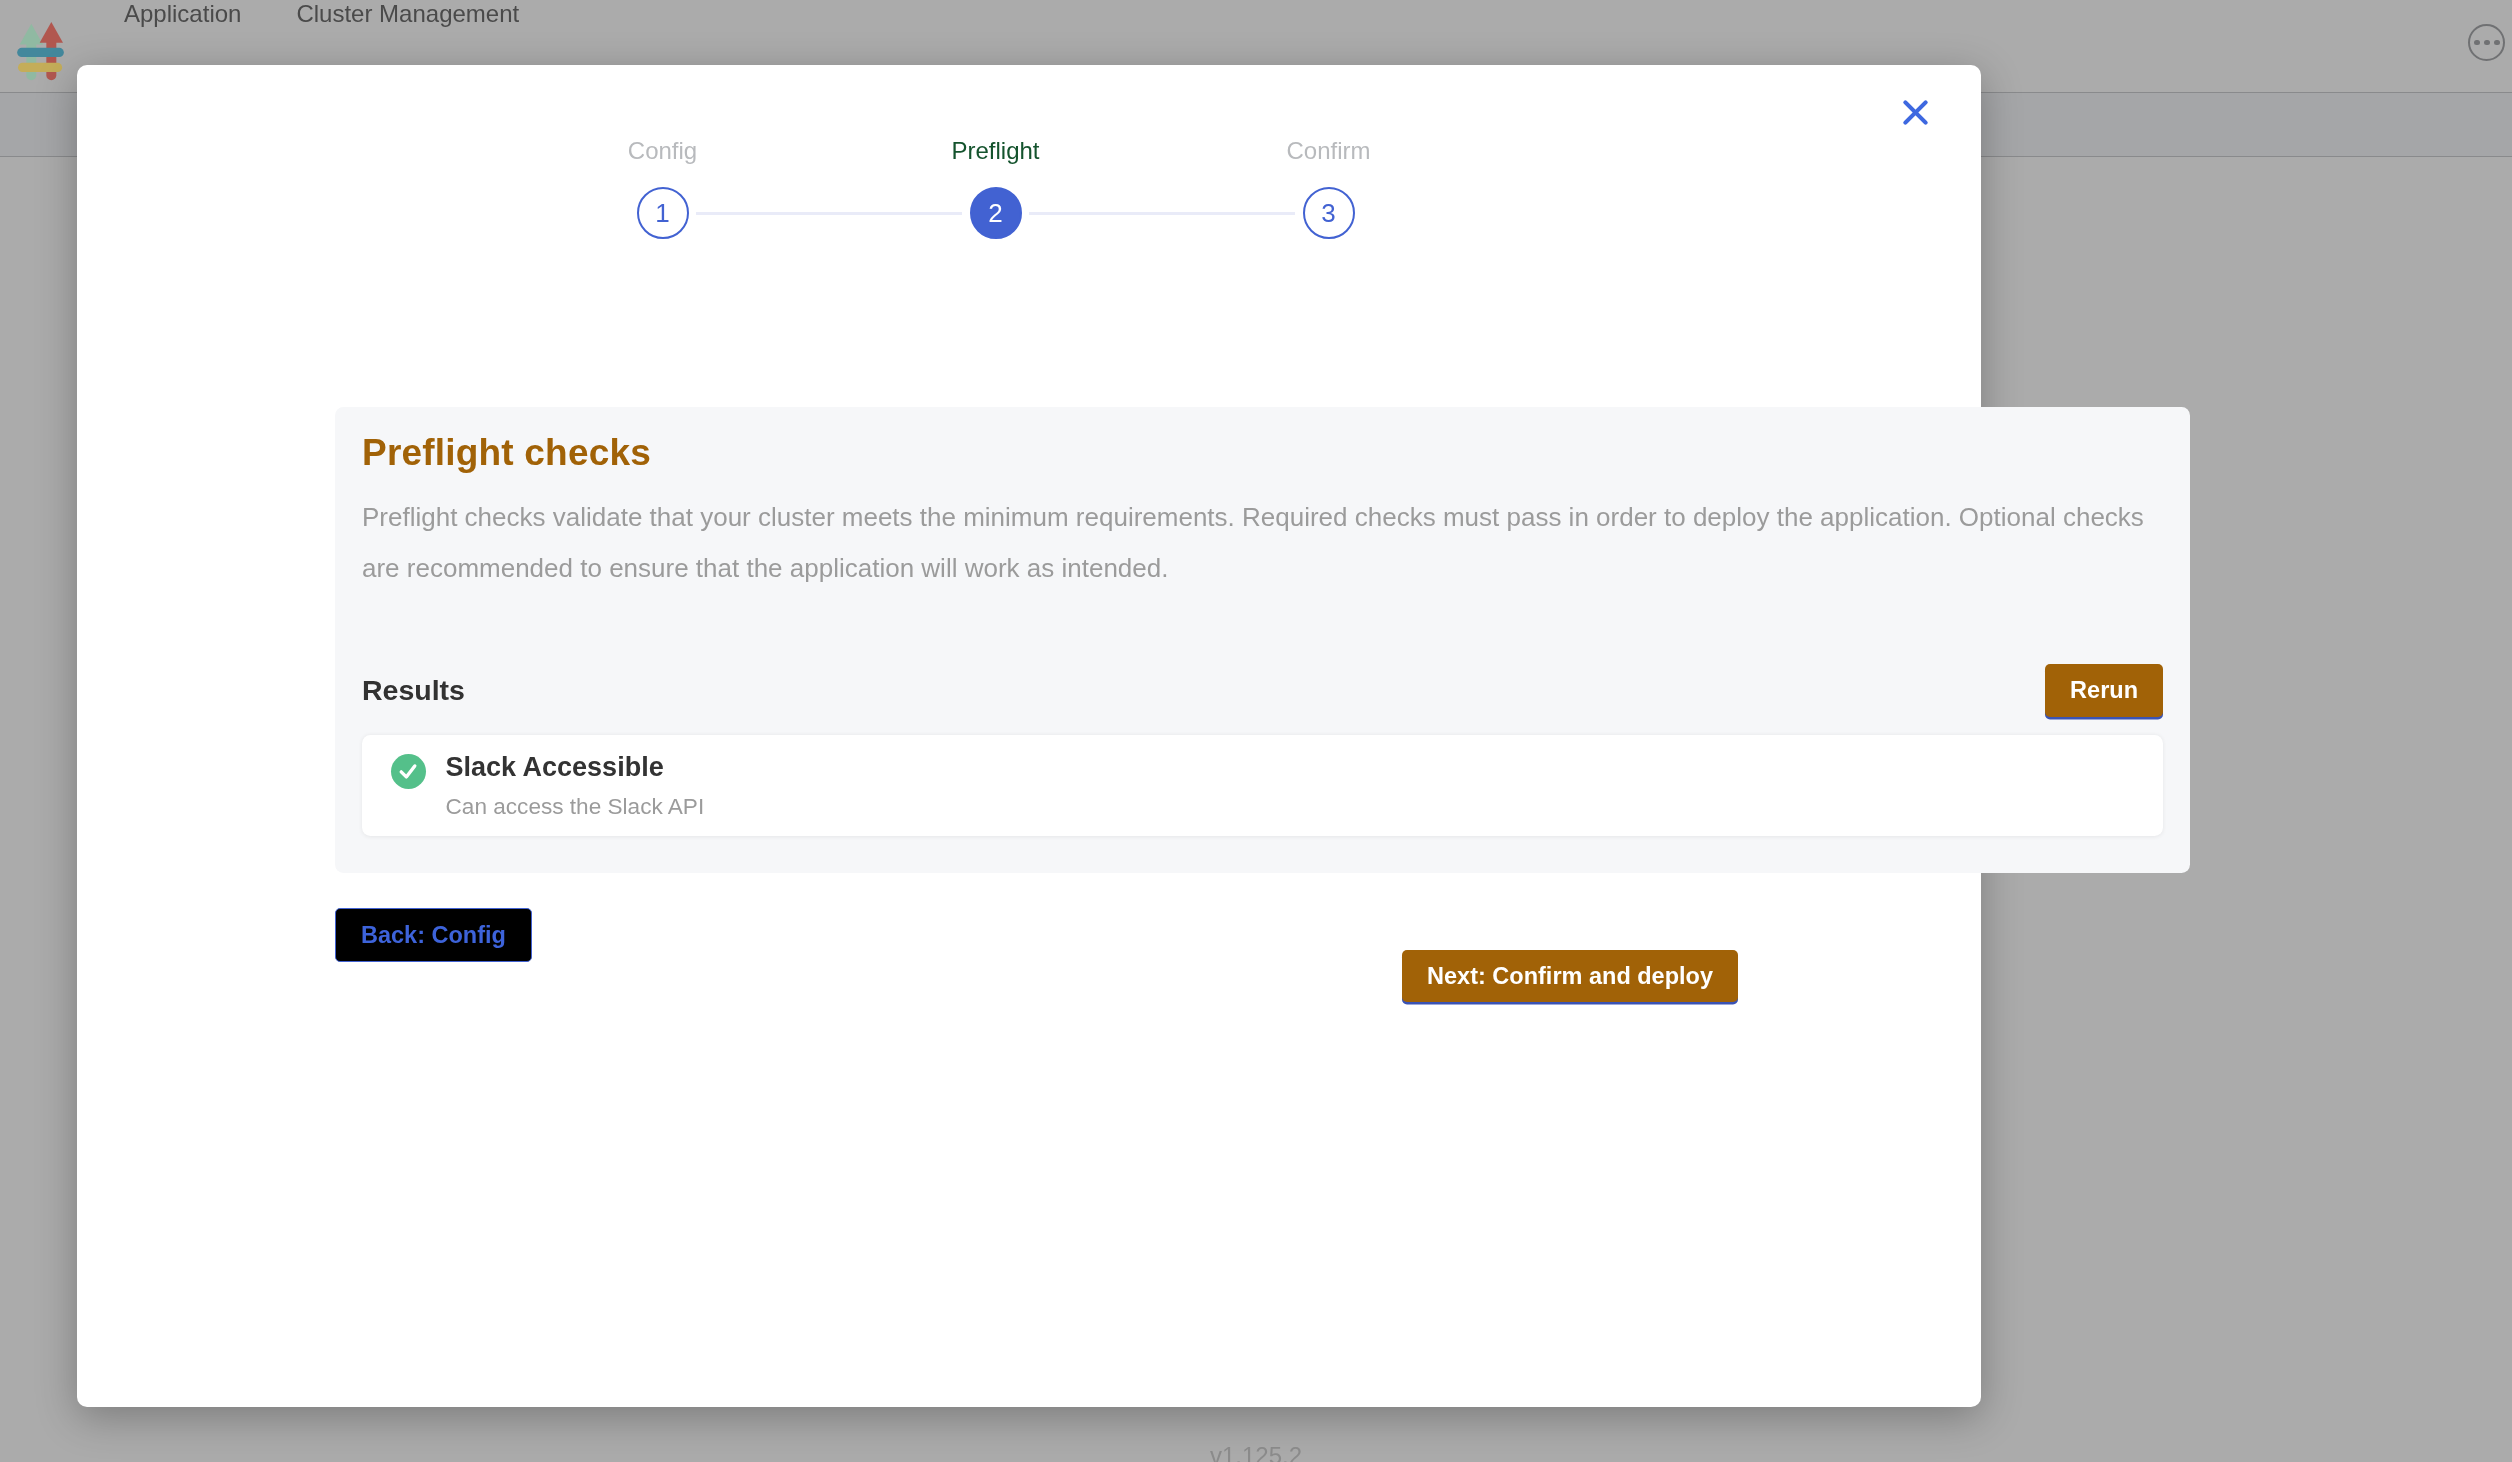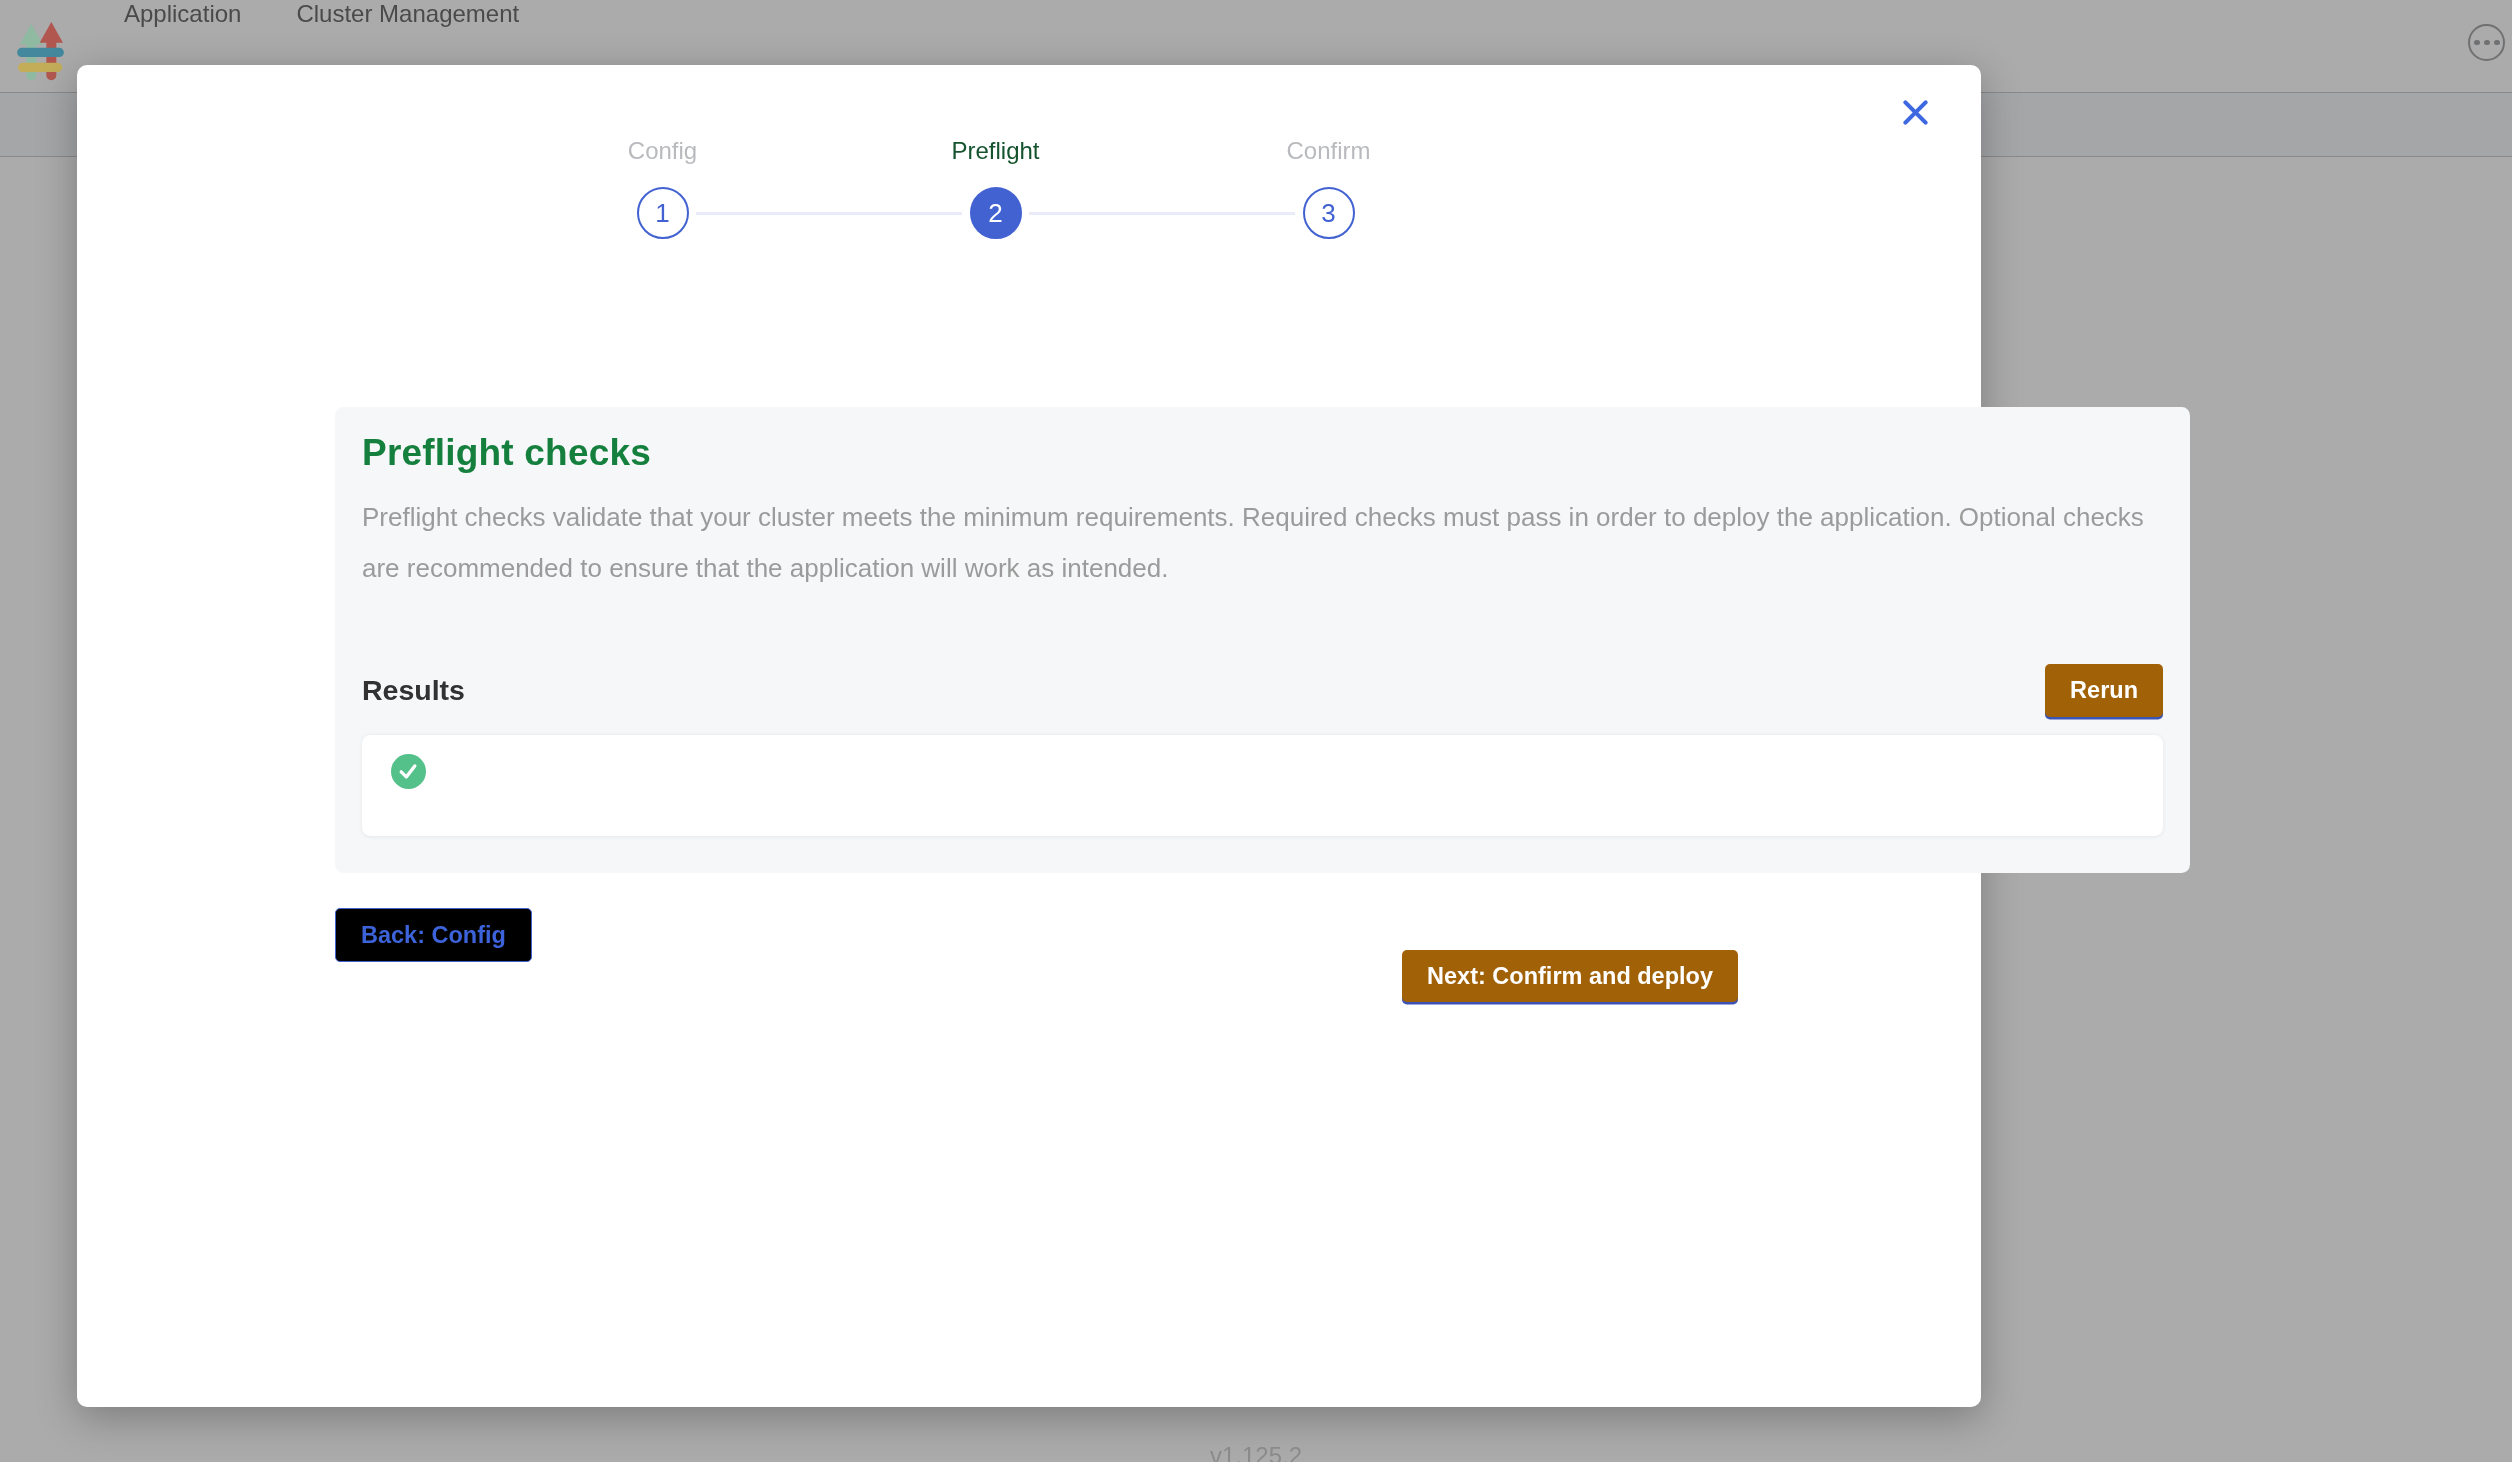--- a/index.html
+++ b/index.html
@@ -68,21 +68,21 @@
   }
   .step.active .step-circle { background: #4262d2; color: #ffffff; border-color: #4262d2; }
   .connector { width: 266px; height: 3.4px; background: #e9ebf8; margin-bottom: 24px; }
 
   
   .panel {
     position: absolute; left: 258px; top: 342px; width: 1855px; height: 466px;
     background: #f6f7f9; border-radius: 8.4px;
     padding: 25px 27px 30px 27px;
   }
-  .panel-title { font-size: 37px; font-weight: bold; color: #15803d; letter-spacing: 0.2px; }
+  .panel-title { font-size: 37px; font-weight: bold; color: #a16207; letter-spacing: 0.2px; }
   .panel-desc {
     margin-top: 18.4px; max-width: 1803px;
     font-size: 26px; line-height: 51px; color: #9b9b9b;
   }
   .results-row {
     margin-top: 70px;
     display: flex; align-items: center; justify-content: space-between;
   }
   .results-title { font-size: 28.5px; font-weight: bold; color: #323232; }
   .btn-primary {
@@ -183,20 +183,24 @@
       <div class="results-title">Results</div>
       <button class="btn-primary">Rerun</button>
     </div>
 
     <div class="check-card">
       <div class="check-icon-wrap">
         <svg width="22" height="22" viewBox="0 0 26 26">
           <polyline points="5,14 11,20 21,7" fill="none" stroke="#ffffff" stroke-width="4" stroke-linecap="round" stroke-linejoin="round"></polyline>
         </svg>
       </div>
+      <div>
+        <div class="check-title">Slack Accessible</div>
+        <div class="check-detail">Can access the Slack API</div>
+      </div>
     </div>
   </div>
 
   <button class="btn-back">Back: Config</button>
   <button class="btn-primary btn-next">Next: Confirm and deploy</button>
 
 </div>
 
 
 </body></html>

